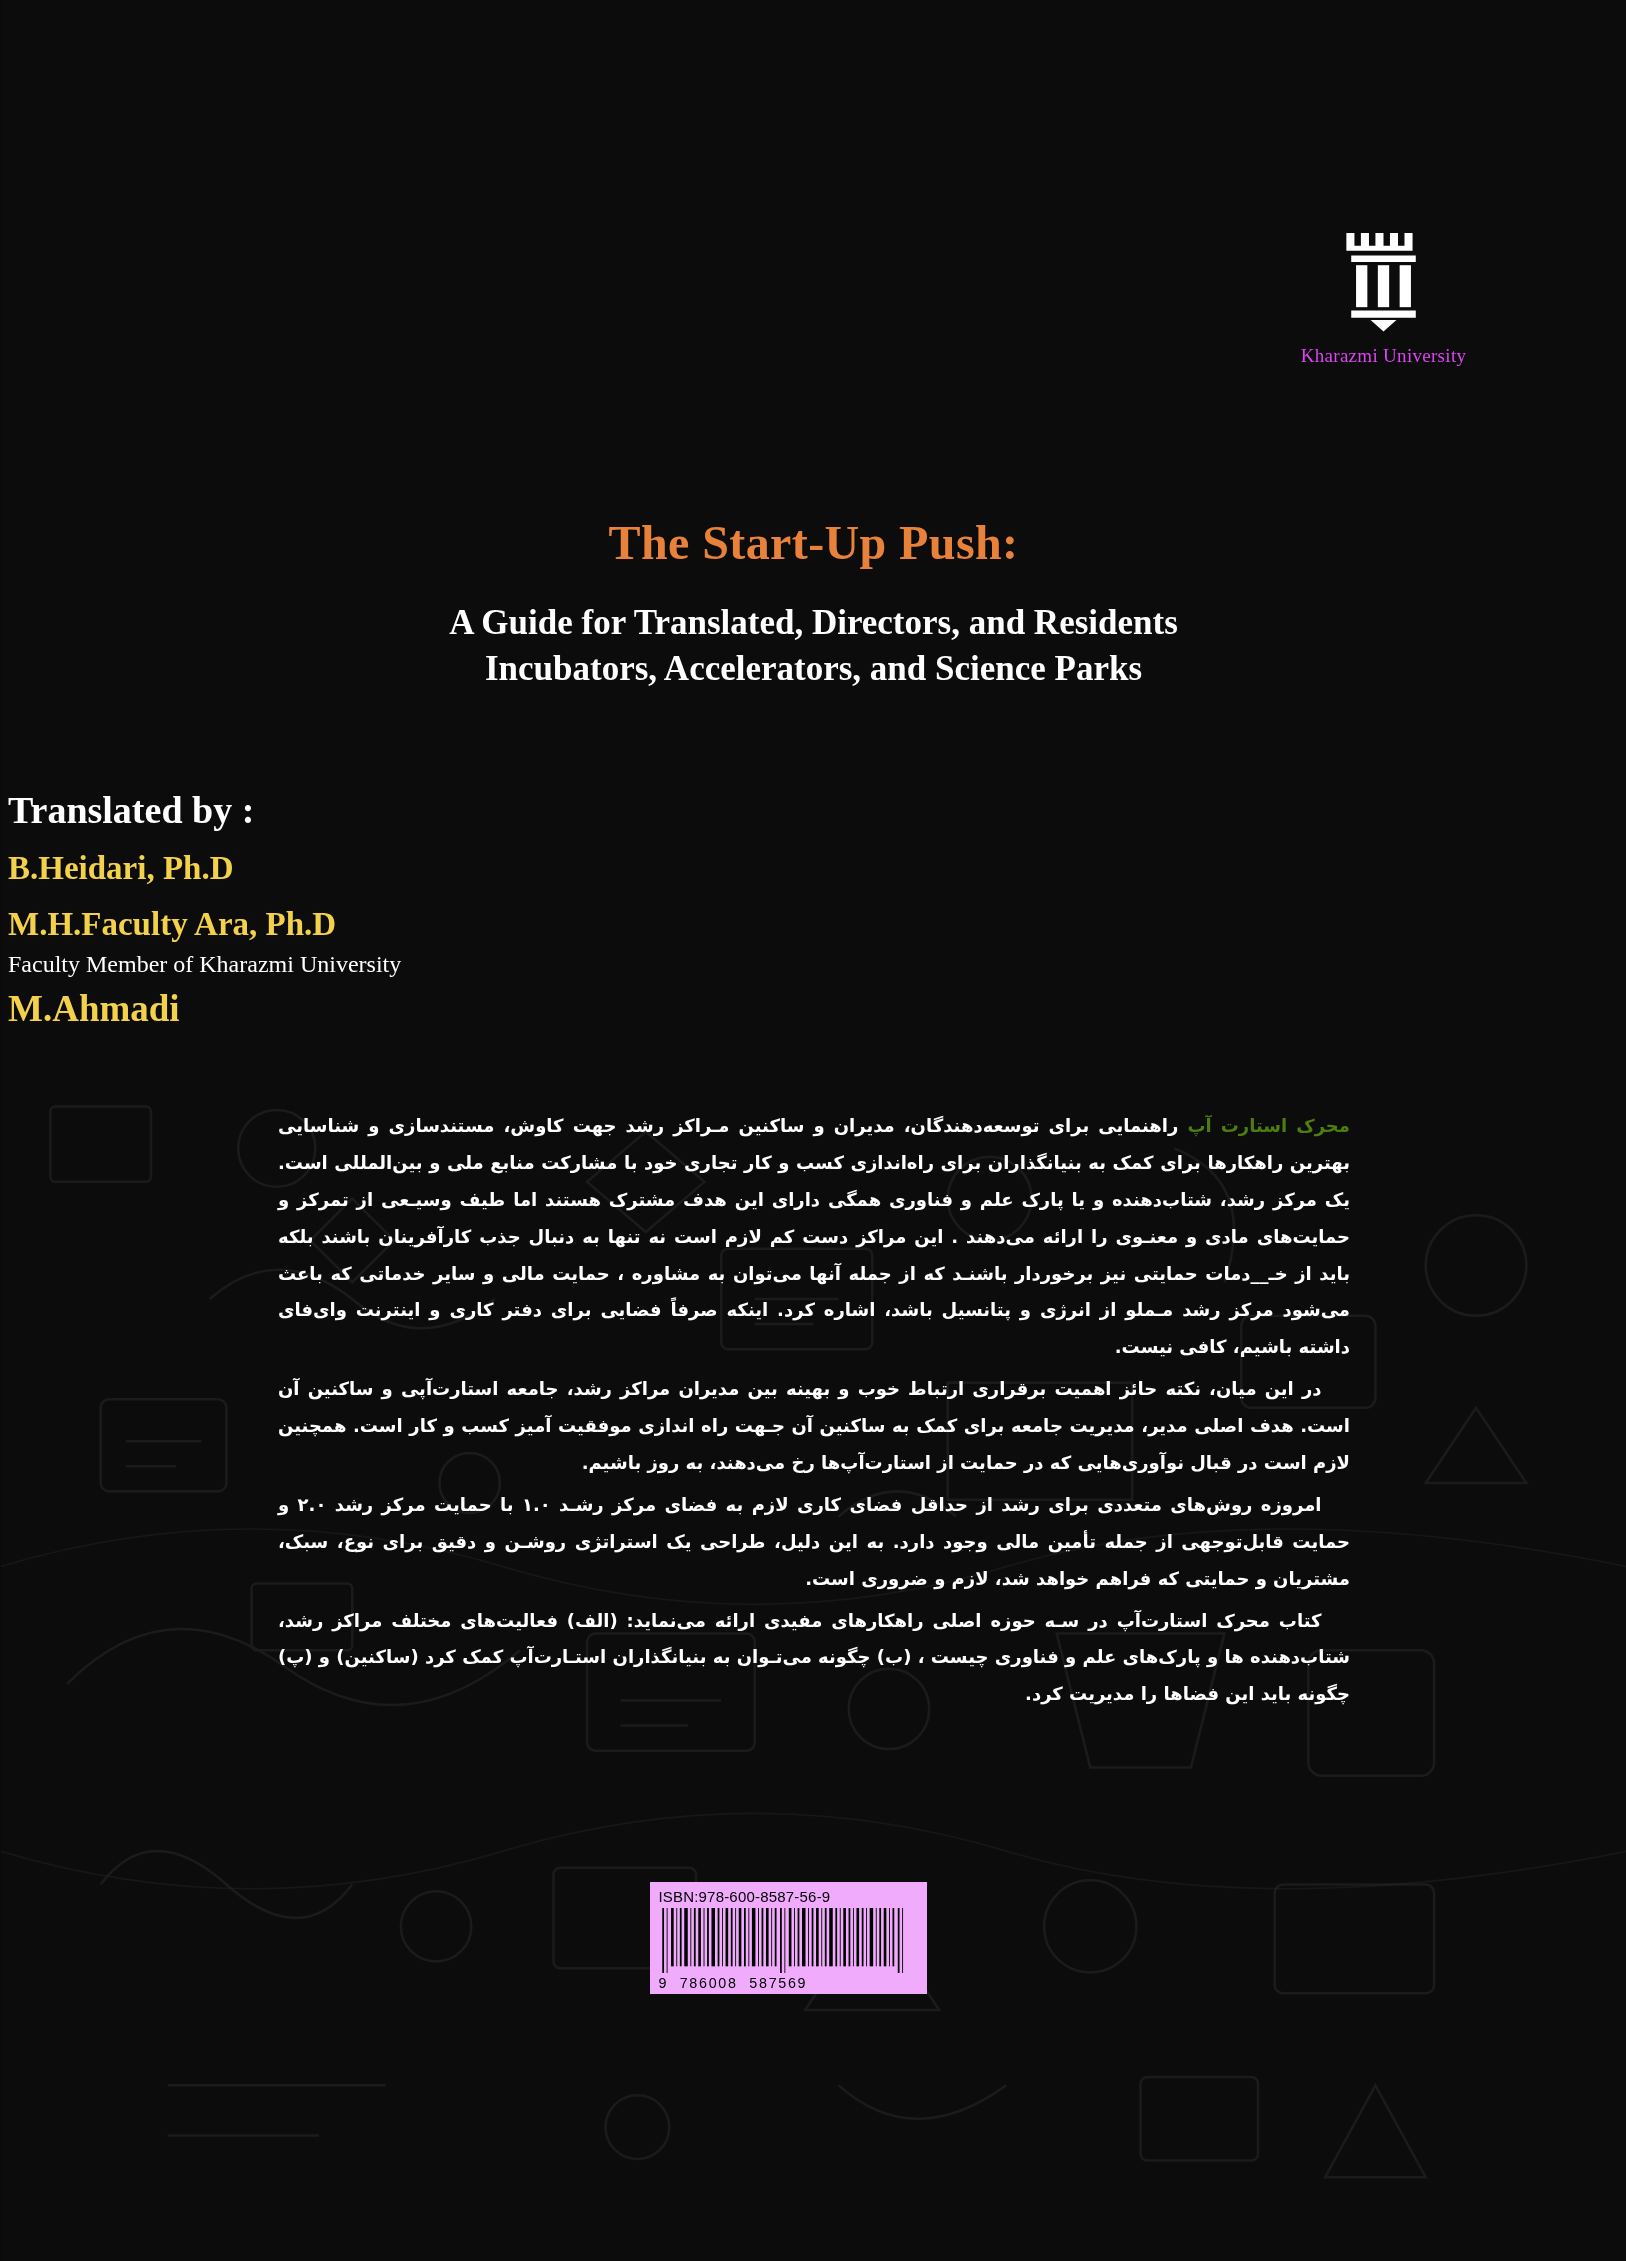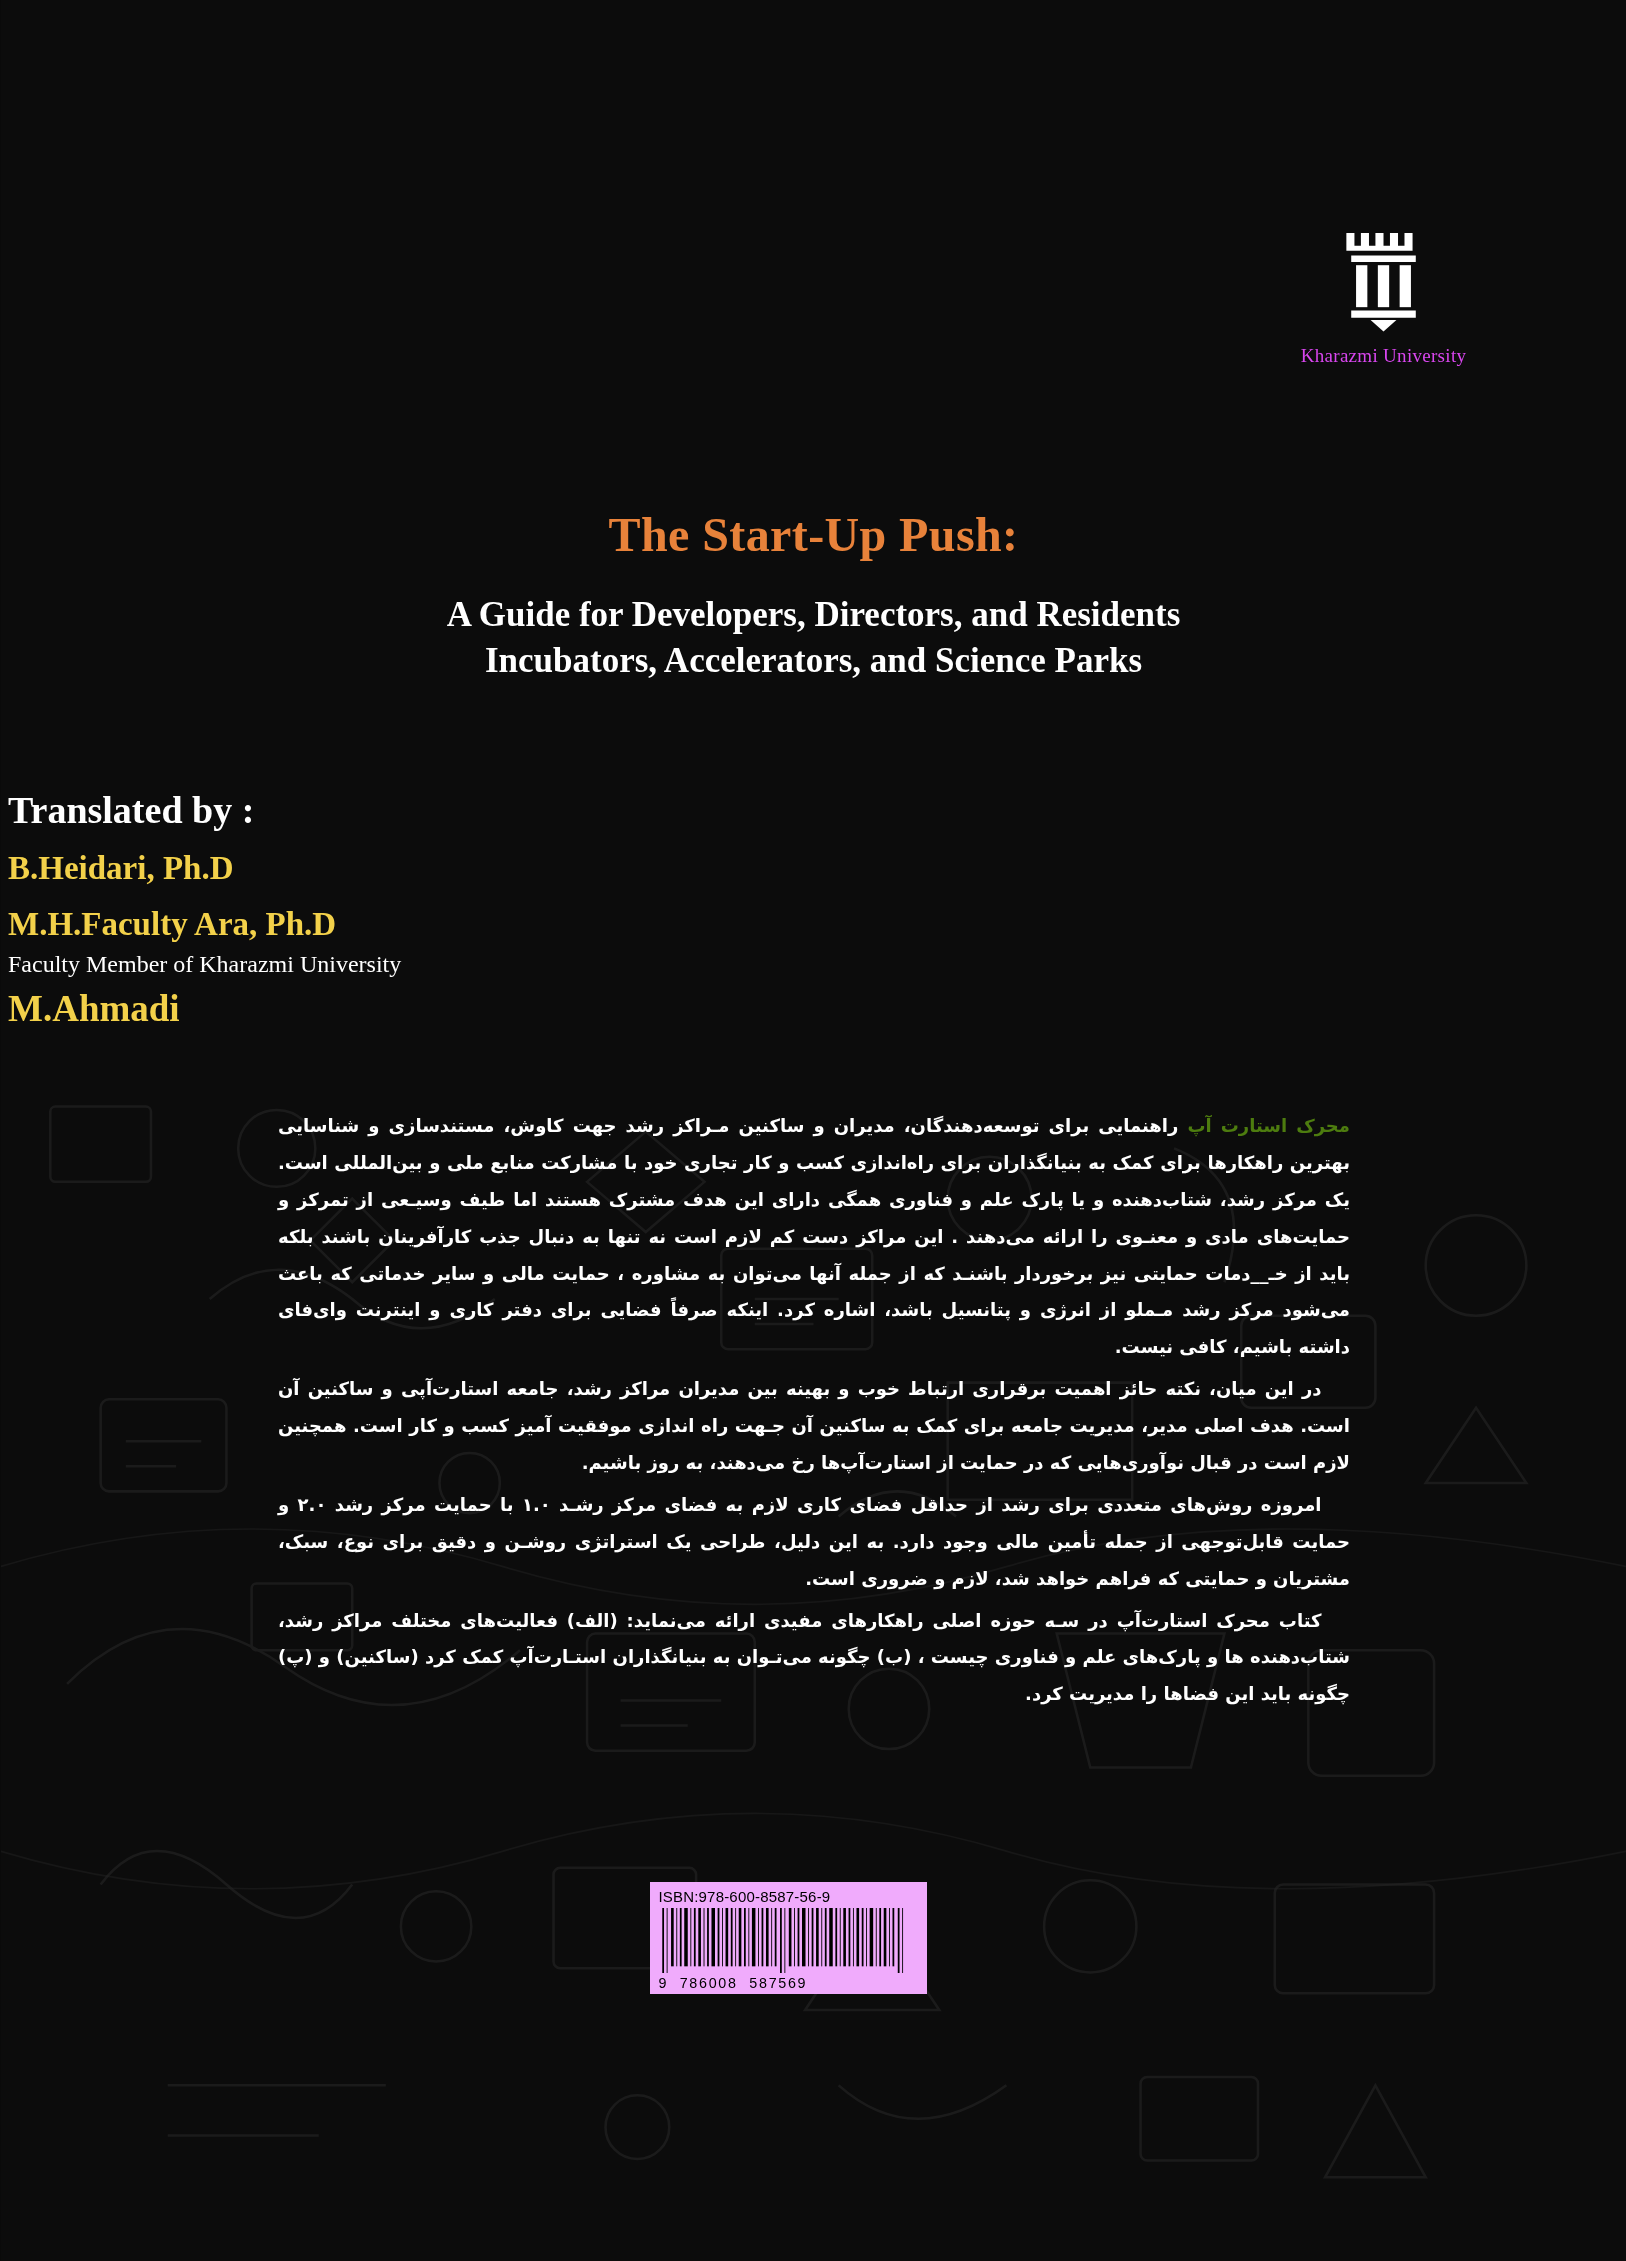--- a/index.html
+++ b/index.html
@@ -66,21 +66,21 @@
     width: 100%;
     text-align: center;
     direction: ltr;
   }
   .main-title {
     font-family: "Liberation Serif", serif;
     font-weight: bold;
     font-size: 48px;
     color: #e8823a;
     letter-spacing: 0.4px;
-    margin: 4px 0 30px 0;
+    margin: 12px 0 30px 0;
   }
   .subtitle {
     font-family: "Liberation Serif", serif;
     font-weight: bold;
     font-size: 35px;
     color: #ffffff;
     line-height: 1.30;
     margin: 0;
   }
 
@@ -227,21 +227,21 @@
         <path d="M20 112 h80 v9 H20 z"></path>
         <path d="M44 124 l16 14 l16 -14 z"></path>
       </g>
     </svg>
     <div class="logo-caption">Kharazmi University</div>
   </div>
 
   <div class="title-block">
     <h1 class="main-title">The Start-Up Push:</h1>
     <div class="subtitle">
-      <div>A Guide for Developers, Directors, and Residents</div>
+      <div>A Guide for Translated, Directors, and Residents</div>
       <div>Incubators, Accelerators, and Science Parks</div>
     </div>
   </div>
 
   <div class="translators">
     <div class="translated-by">Translated by :</div>
     <div class="translator-name">B.Heidari, Ph.D</div>
     <div class="translator-name">M.H.Faculty Ara, Ph.D</div>
     <div class="translator-affil">Faculty Member of Kharazmi University</div>
     <div class="translator-name last">M.Ahmadi</div>

